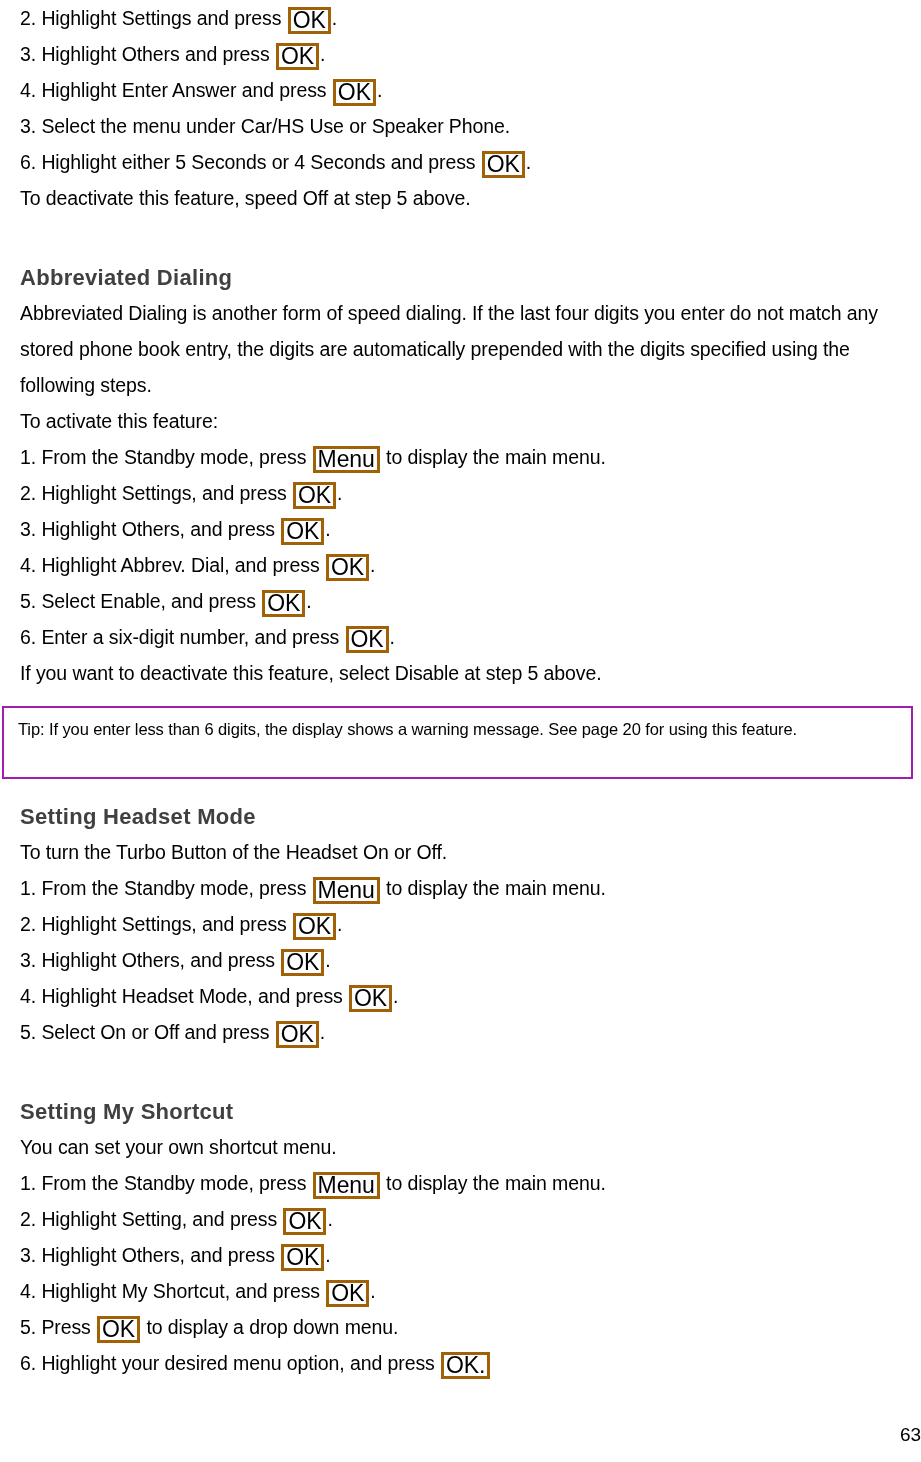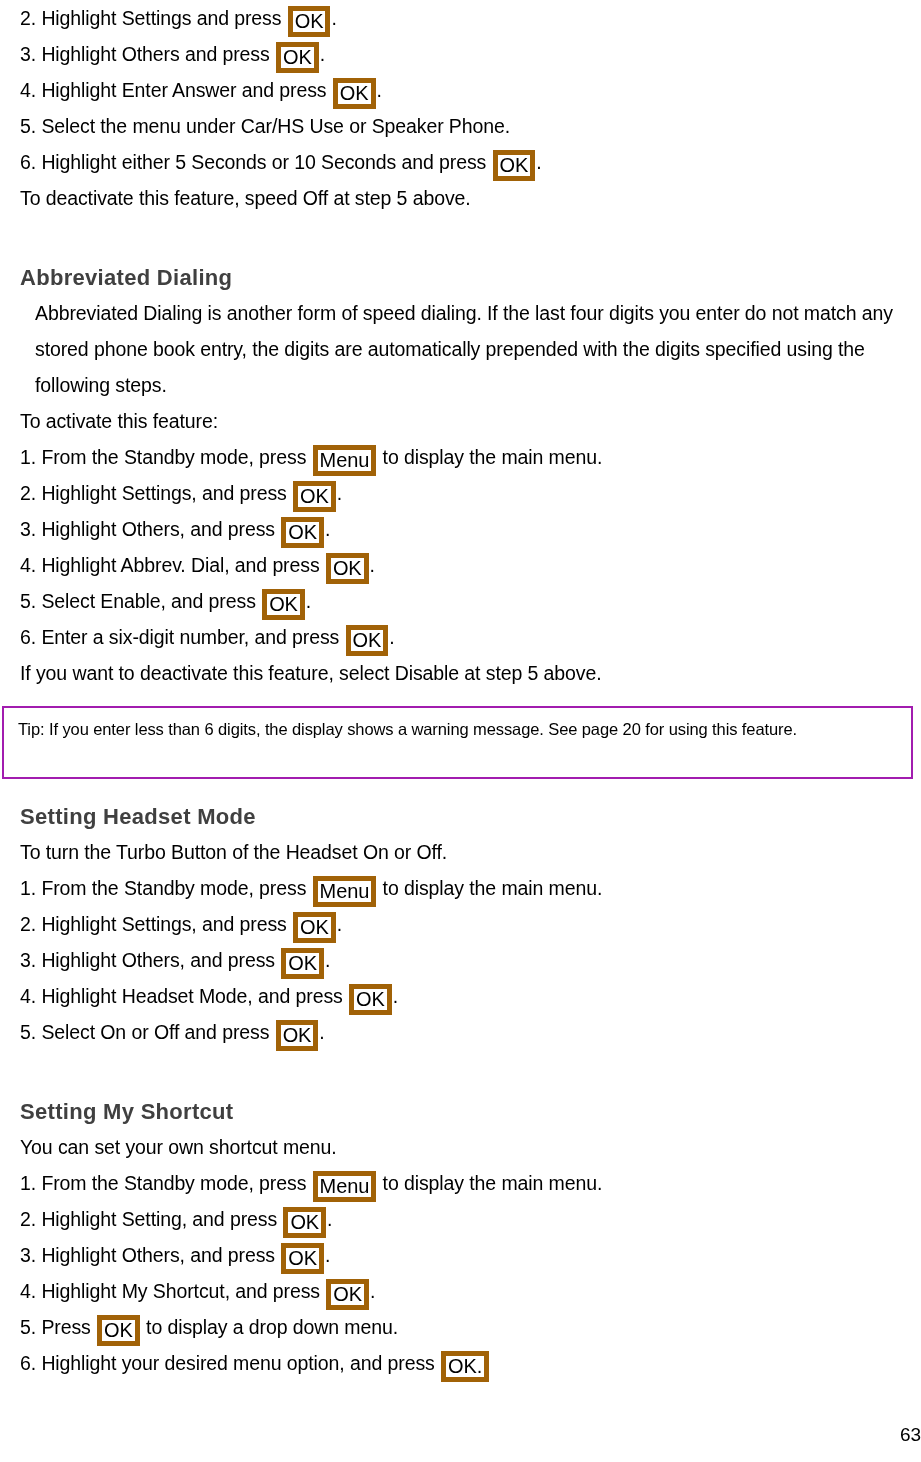--- a/index.html
+++ b/index.html
@@ -36,45 +36,44 @@
     letter-spacing: -0.1px;
     color: #000000;
   }
   
   .para {
     font-size: 19.5px;
     line-height: 36px;
     letter-spacing: -0.1px;
     color: #000000;
     width: 868px;
-    margin-left: 15px;
   }
   .spacer {
     height: 36px;
   }
   .heading {
     font-size: 22px;
     font-weight: bold;
     color: #404040;
     line-height: 34px;
     height: 34px;
     letter-spacing: 0.3px;
     white-space: nowrap;
     margin-top: 9px;
   }
   b, strong, .b {
     font-weight: normal;
   }
   
   .key {
     display: inline-block;
-    border: 5px solid #a16207;
+    border: 3px solid #a16207;
     padding: 0px 2px 0px 2px;
     line-height: 21px;
-    font-size: 20px;
+    font-size: 23px;
     font-weight: normal;
     margin: 0 1px;
     vertical-align: baseline;
     position: relative;
     top: 3px;
     background: #ffffff;
     color: #000000;
   }
   
   .tipbox {
@@ -117,25 +116,25 @@
 
     <div class="line">
       <span>3. Highlight </span><b>Others</b><span> and press </span><span class="key">OK</span><span>.</span>
     </div>
 
     <div class="line">
       <span>4. Highlight </span><b>Enter Answer</b><span> and press </span><span class="key">OK</span><span>.</span>
     </div>
 
     <div class="line">
-      <span>5. Select the menu under </span><b>Car/HS Use</b><span> or </span><b>Speaker Phone</b><span>.</span>
-    </div>
-
-    <div class="line">
-      <span>6. Highlight either </span><b>5 Seconds</b><span> or </span><b>10 Seconds</b><span> and press </span><span class="key">OK</span><span>.</span>
+      <span>3. Select the menu under </span><b>Car/HS Use</b><span> or </span><b>Speaker Phone</b><span>.</span>
+    </div>
+
+    <div class="line">
+      <span>6. Highlight either </span><b>5 Seconds</b><span> or </span><b>4 Seconds</b><span> and press </span><span class="key">OK</span><span>.</span>
     </div>
 
     <div class="line">
       <span>To deactivate this feature, speed </span><b>Off</b><span> at step 5 above.</span>
     </div>
 
     <div class="spacer"></div>
 
     <div class="heading">Abbreviated Dialing</div>
 

